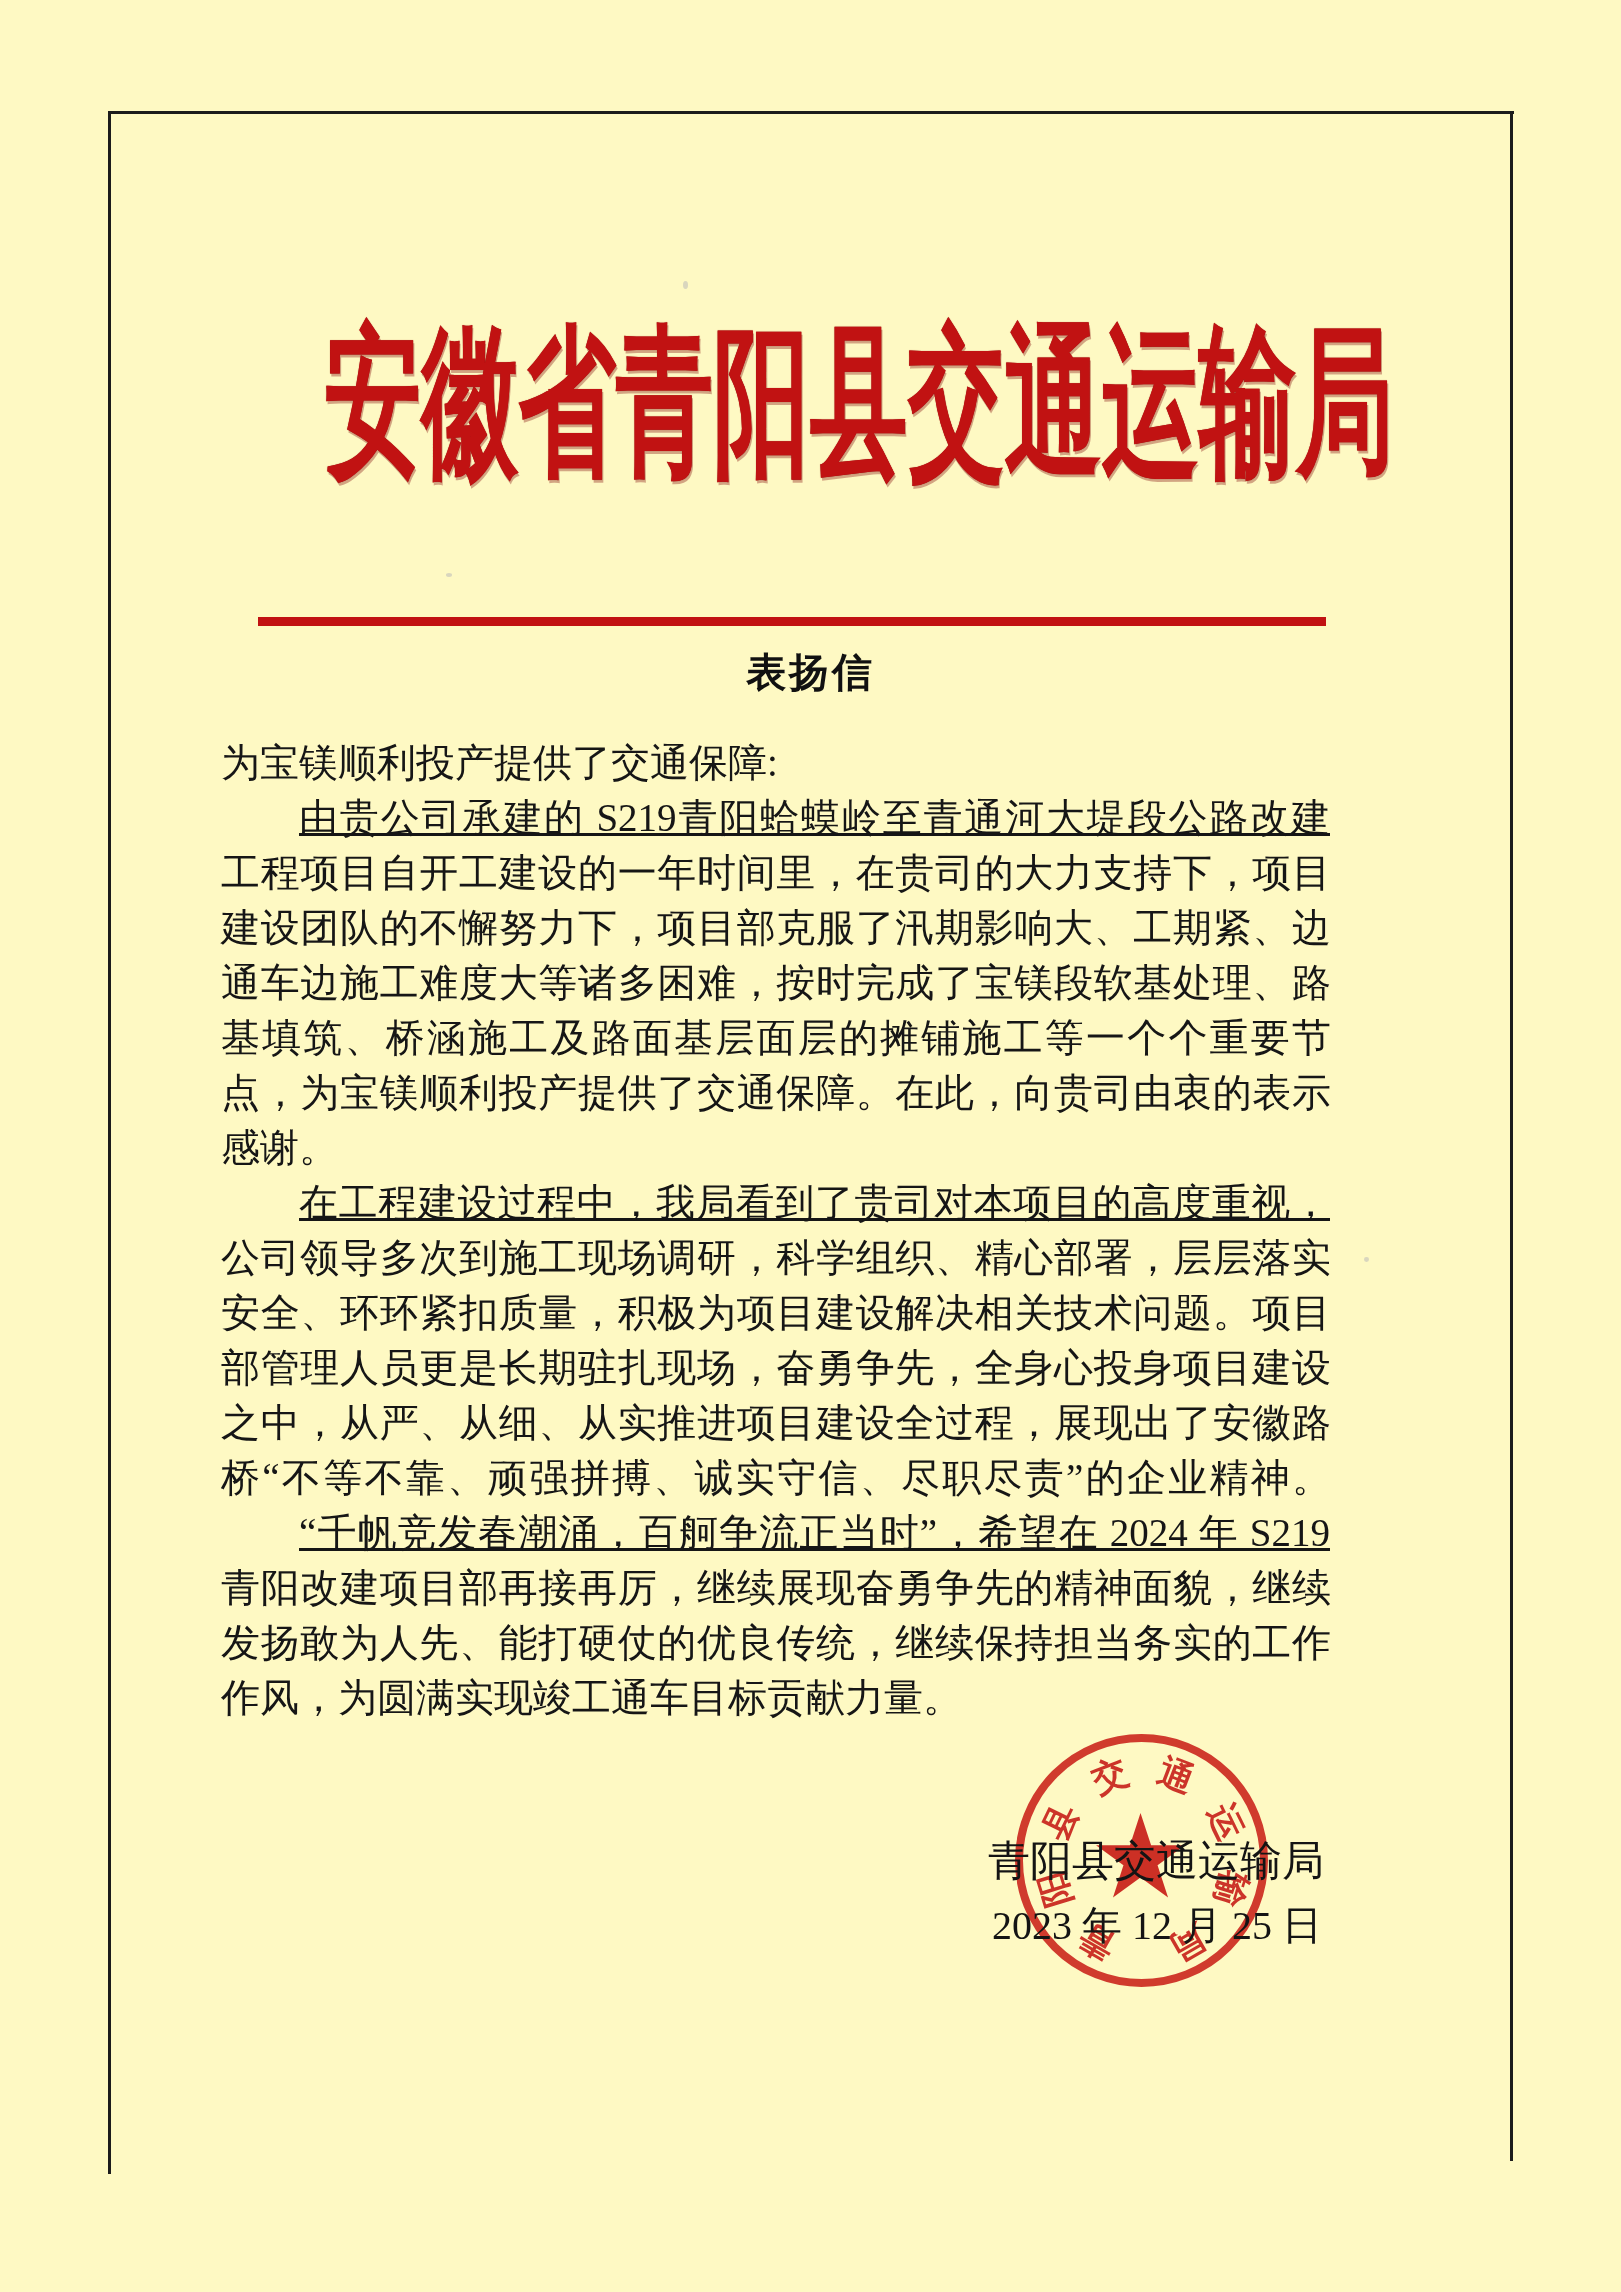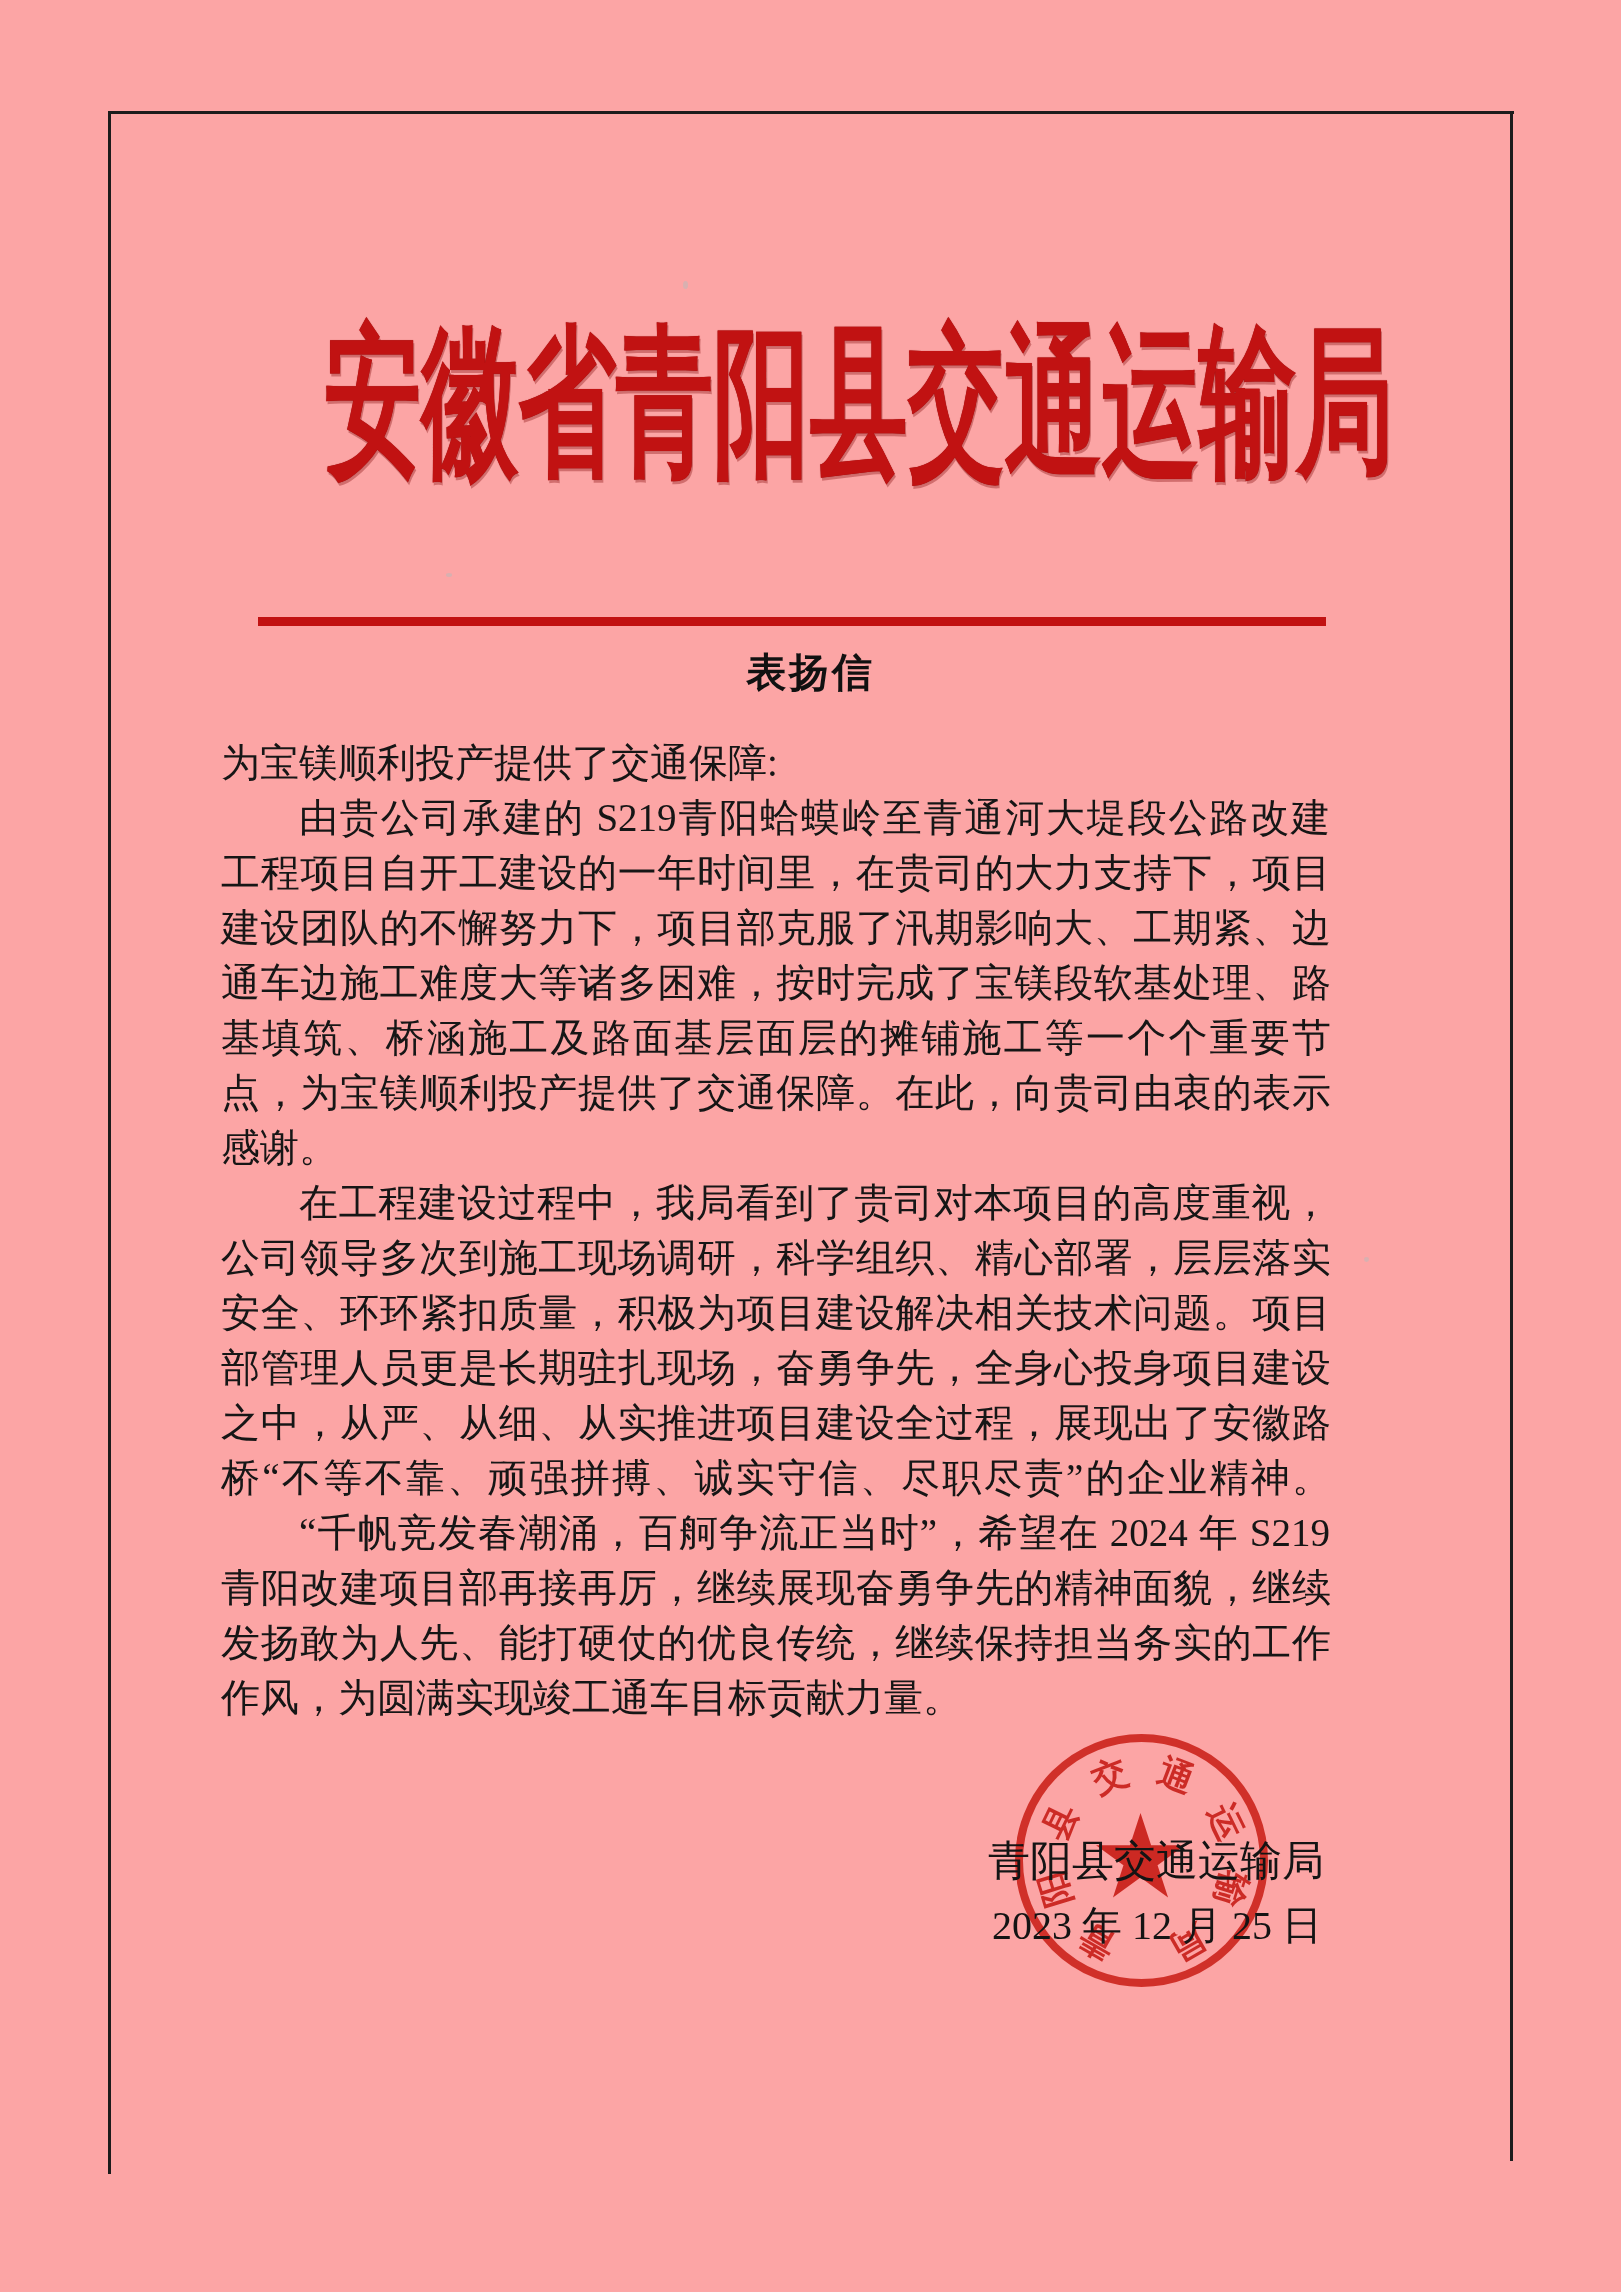--- a/index.html
+++ b/index.html
@@ -1,17 +1,17 @@
 <!DOCTYPE html>
 <html><head>
 <meta charset="utf-8">
 <style>
   html,body{margin:0;padding:0;background:#ffffff;}
   #page{
-    position:relative;width:1621px;height:2293px;background:#fca5a5;overflow:hidden;
+    position:relative;width:1621px;height:2293px;background:#fef9c3;overflow:hidden;
     font-family:"Liberation Serif","DejaVu Serif",serif;color:#151515;
   }
   
   .frame-top{position:absolute;left:108px;top:111px;width:1406px;height:2.9px;background:#1c1c1c;}
   .frame-left{position:absolute;left:108px;top:111px;width:2.9px;height:2063px;background:#1c1c1c;}
   .frame-right{position:absolute;left:1510px;top:111px;width:2.9px;height:2050px;background:#1c1c1c;}
 
   
   .letterhead{
     position:absolute;left:0;top:323px;width:1621px;text-align:center;
@@ -27,21 +27,21 @@
     font-size:40px;font-weight:bold;letter-spacing:2.9px;color:#111;
   }
 
   
   .body-block{
     position:absolute;left:221px;top:735px;width:1110px;
     font-size:39px;line-height:55px;color:#161616;
   }
   .line{width:1110px;height:55px;white-space:nowrap;}
   .line.fill{text-align:justify;text-align-last:justify;}
-  .line.indent{padding-left:78px;width:1031px;}
+  .line.indent{padding-left:78px;width:1031px;text-decoration:underline;}
 
   
   .sig-org{position:absolute;left:988px;top:1833px;width:294px;font-size:42px;color:#141414;z-index:3;white-space:nowrap;}
   .sig-date{position:absolute;left:992px;top:1898px;width:304px;font-size:40px;color:#141414;z-index:3;white-space:nowrap;}
 
   
   .seal{position:absolute;left:1015px;top:1734px;width:255px;height:255px;z-index:2;}
   .seal-ring{
     position:absolute;left:0;top:0;width:237px;height:237px;border:8.8px solid rgba(202,32,24,.88);
     border-radius:50%;

